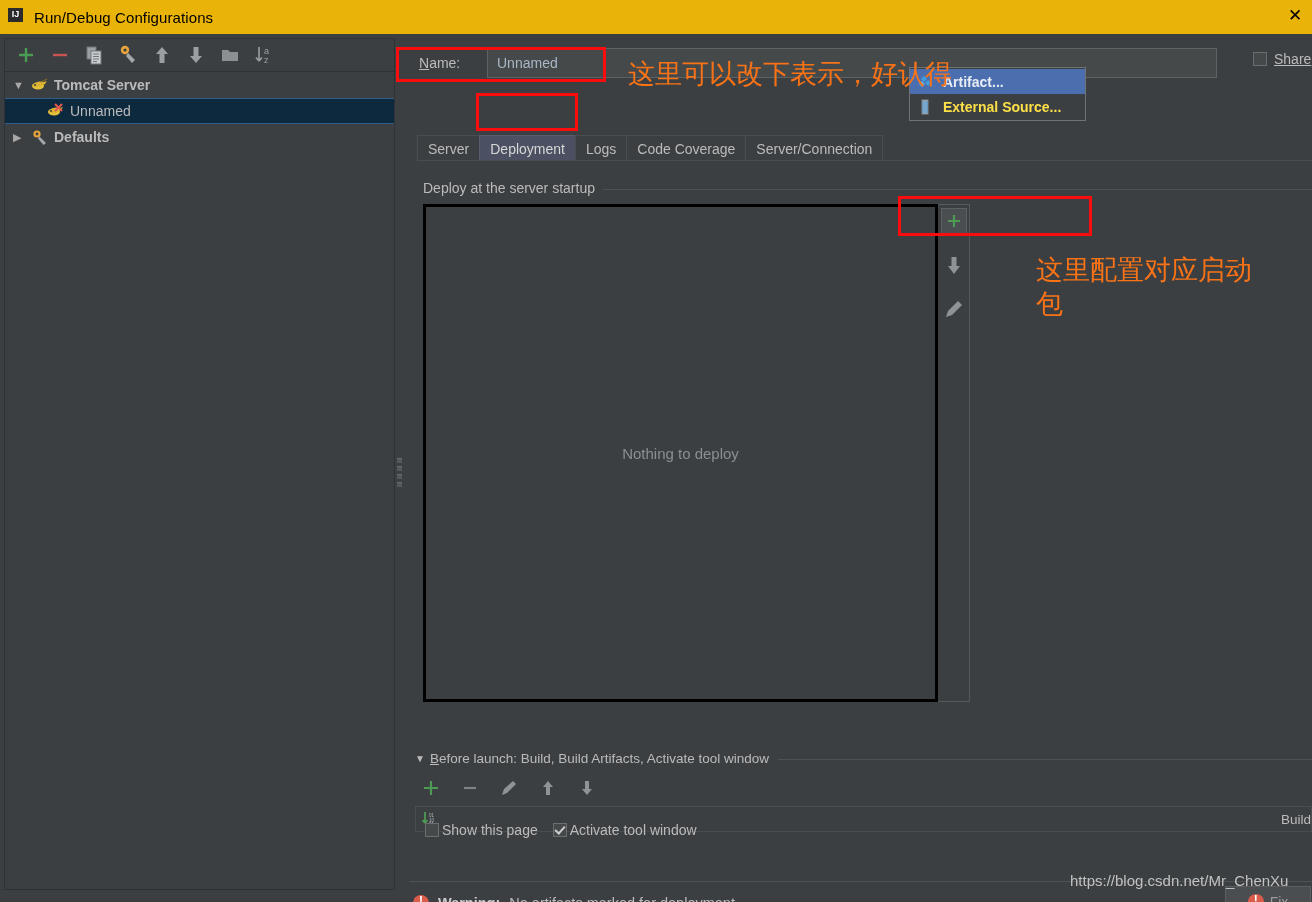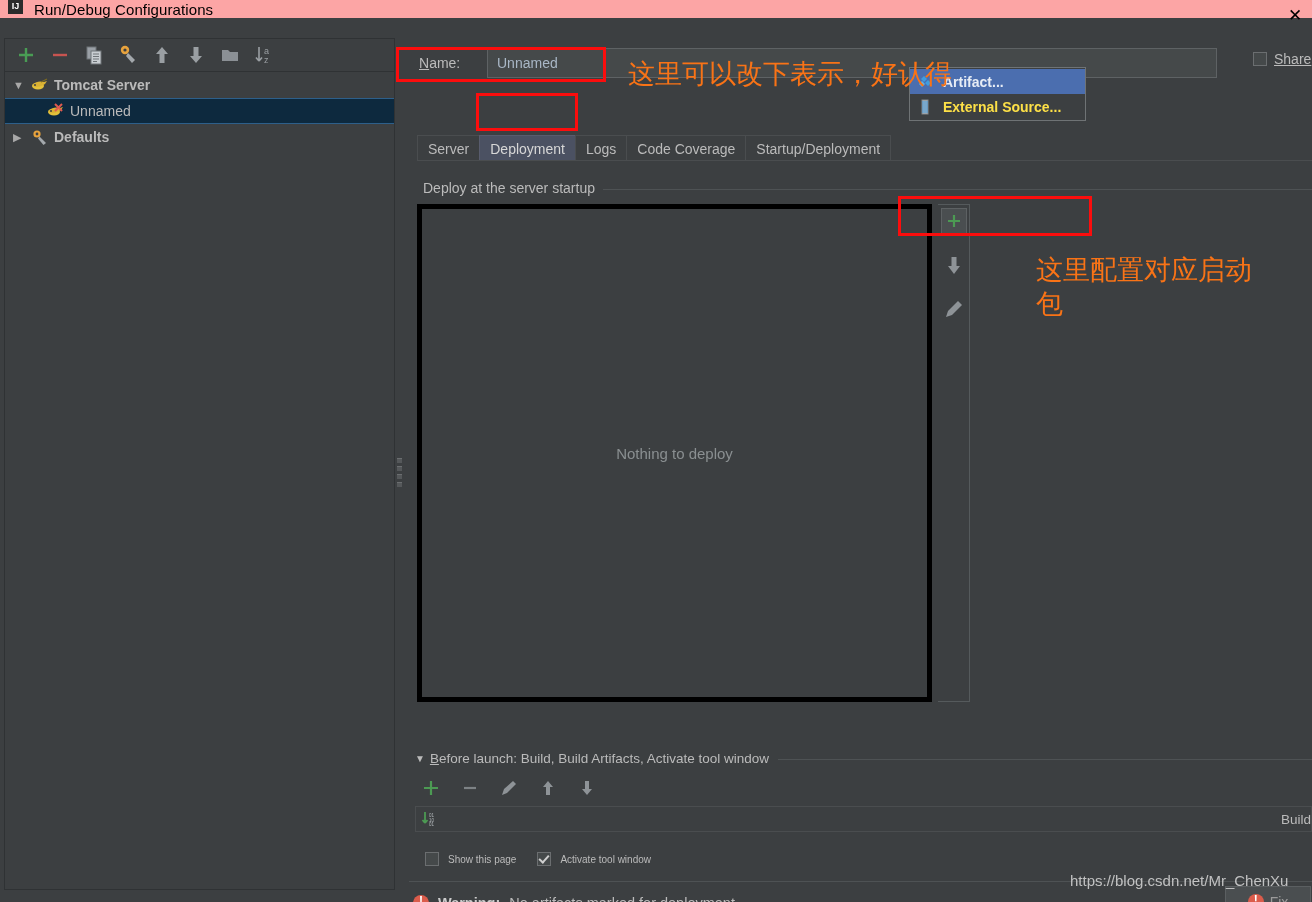--- a/index.html
+++ b/index.html
@@ -14,22 +14,22 @@
     font-family: "Liberation Sans", sans-serif;
     overflow: hidden;
     position: relative;
     color: #bbbbbb;
   }
 
   
   .titlebar {
     position: absolute;
     left: 0; top: 0;
-    width: 1312px; height: 18px;
-    background: #fca5a5;
+    width: 1312px; height: 34px;
+    background: #eab308;
     display: flex;
     align-items: center;
     padding-left: 6px;
     box-sizing: border-box;
   }
   .titlebar-icon {
     width: 20px; height: 20px;
     position: relative;
     flex: 0 0 auto;
     margin-right: 8px;
@@ -248,24 +248,24 @@
   }
   .group-line {
     position: absolute;
     left: 18px; top: 155px;
     width: 889px; height: 1px;
     background: #4e5254;
   }
 
   .deploy-list {
     position: absolute;
-    left: 12px; top: 170px;
+    left: 18px; top: 170px;
     width: 515px; height: 498px;
     background: #3c3f41;
-    border: 5px solid #000000;
+    border: 3px solid #000000;
     box-sizing: border-box;
     display: flex;
     align-items: center;
     justify-content: center;
   }
   .deploy-empty {
     color: #8a8f91;
     font-size: 15px;
   }
 
@@ -364,25 +364,25 @@
     padding-left: 5px;
     justify-content: space-between;
   }
   .bl-list .row-label {
     font-size: 13.5px;
     color: #bbbbbb;
     margin-left: 6px;
   }
   .bl-checks {
     position: absolute;
-    left: 20px; top: 818px;
-    display: flex;
-    align-items: center;
-    gap: 9px;
-    font-size: 10px;
+    left: 20px; top: 788px;
+    display: flex;
+    align-items: center;
+    gap: 3px;
+    font-size: 14px;
   }
   .bl-checks .lbl { color: #bbbbbb; margin-right: 12px; }
   .sep-line {
     position: absolute;
     left: 4px; top: 847px;
     width: 903px; height: 1px;
     background: #4e5254;
   }
 
   
@@ -606,21 +606,21 @@
     <div class="share-box">
       <span class="chk"></span>
       <span class="share-label">Share</span>
     </div>
 
     <div class="tabs">
       <div class="tab">Server</div>
       <div class="tab active">Deployment</div>
       <div class="tab">Logs</div>
       <div class="tab">Code Coverage</div>
-      <div class="tab">Startup/Deployment</div>
+      <div class="tab">Server/Connection</div>
     </div>
     <div class="tab-underline"></div>
 
     <div class="group-line"></div>
     <div class="group-title">Deploy at the server startup</div>
 
     <div class="deploy-list">
       <span class="deploy-empty">Nothing to deploy</span>
     </div>
 

